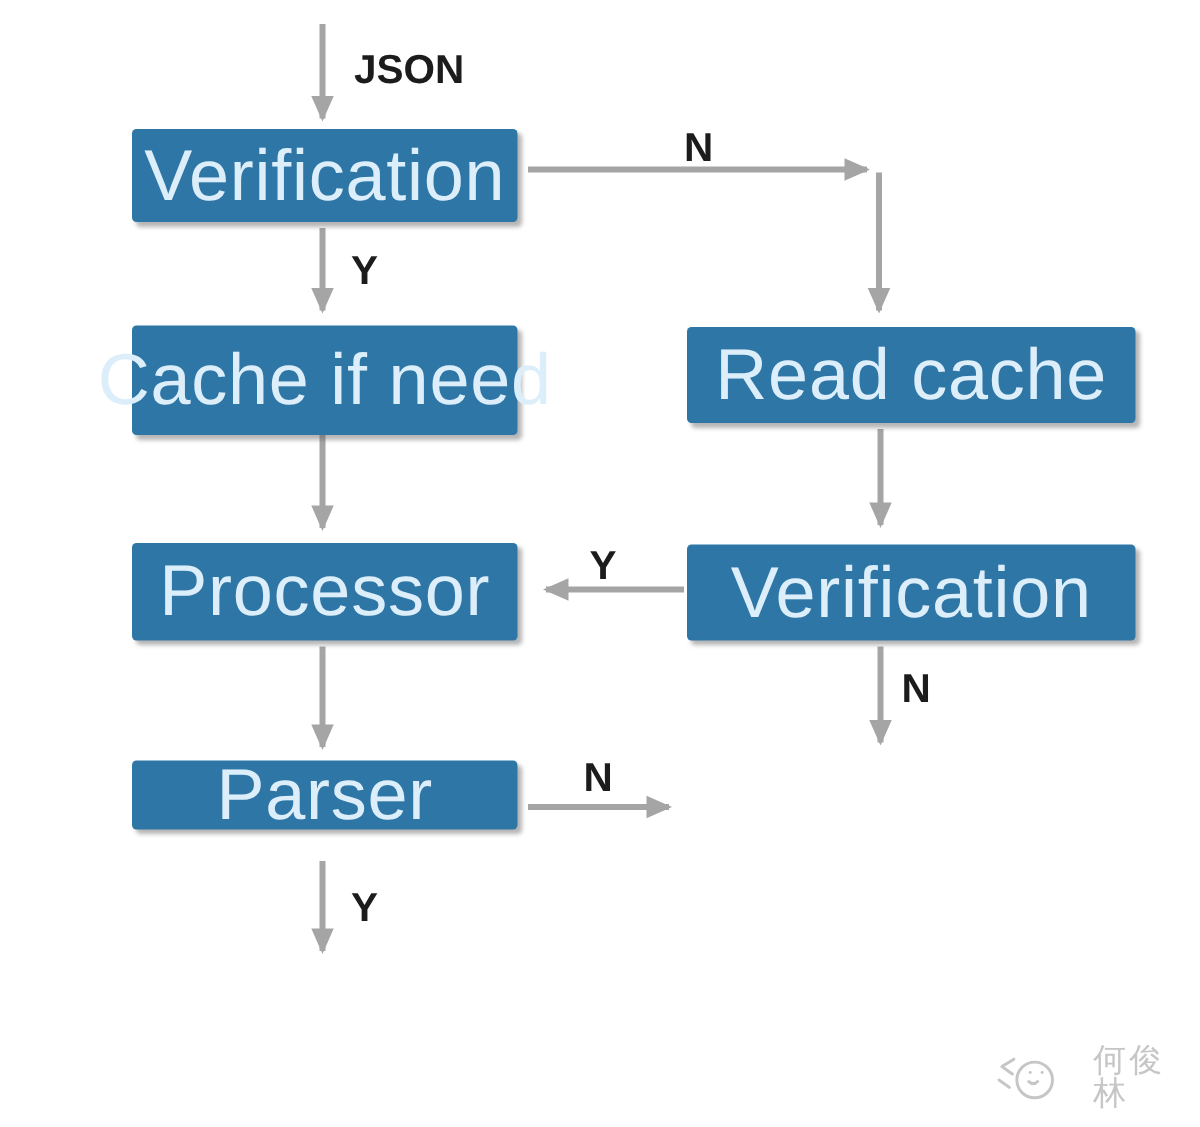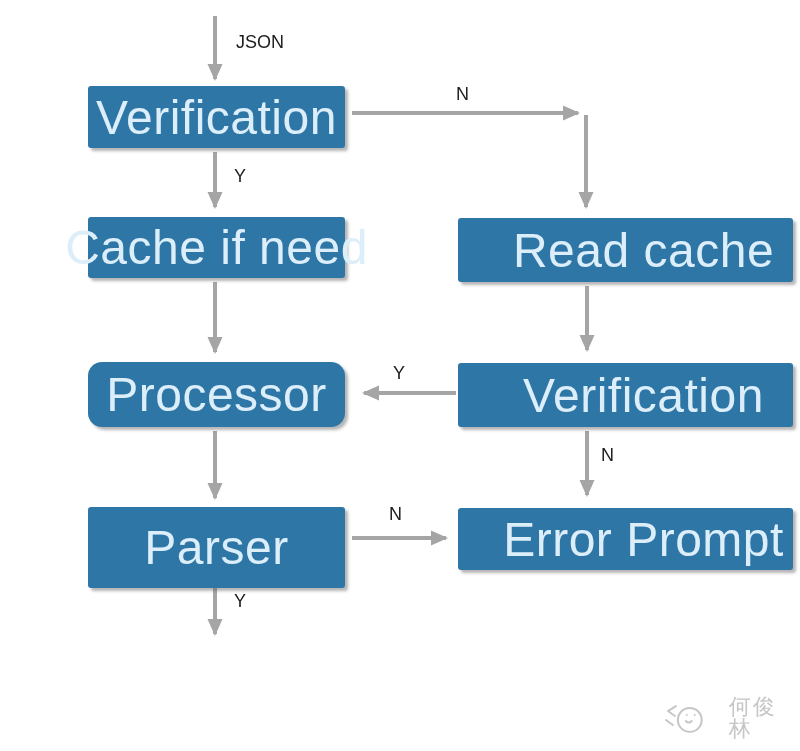--- a/index.html
+++ b/index.html
@@ -17,23 +17,23 @@
   #edge-layer{position:absolute;left:0;top:0;width:800px;height:751px;}
   .edge-line{stroke:var(--arrow);stroke-width:4;fill:none;}
   .node{
     position:absolute;display:flex;align-items:center;justify-content:center;
     background:var(--node-fill);color:var(--node-text);
     font-size:48px;font-weight:300;letter-spacing:0.5px;
     border-radius:3px;box-shadow:3px 3px 3px rgba(90,90,90,0.45);
     white-space:nowrap;
   }
   .col-left{left:88px;width:257px;}
-  .col-right{left:458px;width:299px;padding-left:36px;}
+  .col-right{left:458px;width:299px;}
   .edge-label{
-    position:absolute;color:var(--label-text);font-size:18px;font-weight:400;
+    position:absolute;color:var(--label-text);font-size:27px;font-weight:700;
     line-height:1;white-space:nowrap;
   }
   #watermark{
     position:absolute;left:664px;top:696px;display:flex;align-items:center;
     color:var(--watermark);
   }
   #watermark-text{font-size:22px;letter-spacing:2px;margin-left:21px;line-height:1;}
 </style>
 </head>
 <body>
@@ -53,26 +53,25 @@
     <line class="edge-line" x1="215" y1="282" x2="215" y2="352" marker-end="url(#ah)"></line>
     <line class="edge-line" x1="587" y1="286" x2="587" y2="350" marker-end="url(#ah)"></line>
     <line class="edge-line" x1="456" y1="393" x2="364" y2="393" marker-end="url(#ah)"></line>
     <line class="edge-line" x1="587" y1="431" x2="587" y2="495" marker-end="url(#ah)"></line>
     <line class="edge-line" x1="215" y1="431" x2="215" y2="498" marker-end="url(#ah)"></line>
     <line class="edge-line" x1="352" y1="538" x2="446" y2="538" marker-end="url(#ah)"></line>
     <line class="edge-line" x1="215" y1="574" x2="215" y2="634" marker-end="url(#ah)"></line>
   </svg>
 
   <div class="node col-left" style="top:86px;height:62px;">Verification</div>
-  <div class="node col-left" style="top:217px;height:61px;">Cache if need</div>
+  <div class="node col-left" style="top:217px;height:73px;">Cache if need</div>
   <div class="node col-right" style="top:218px;height:64px;">Read cache</div>
-  <div class="node col-left" style="top:362px;height:65px;border-radius:14px;">Processor</div>
+  <div class="node col-left" style="top:362px;height:65px;">Processor</div>
   <div class="node col-right" style="top:363px;height:64px;">Verification</div>
-  <div class="node col-left" style="top:507px;height:81px;">Parser</div>
-  <div class="node col-right" style="top:508px;height:62px;">Error Prompt</div>
+  <div class="node col-left" style="top:507px;height:46px;">Parser</div>
 
   <span class="edge-label" style="left:236px;top:33px;">JSON</span>
   <span class="edge-label" style="left:234px;top:167px;">Y</span>
   <span class="edge-label" style="left:456px;top:85px;">N</span>
   <span class="edge-label" style="left:393px;top:364px;">Y</span>
   <span class="edge-label" style="left:601px;top:446px;">N</span>
   <span class="edge-label" style="left:389px;top:505px;">N</span>
   <span class="edge-label" style="left:234px;top:592px;">Y</span>
 
   <div id="watermark">

